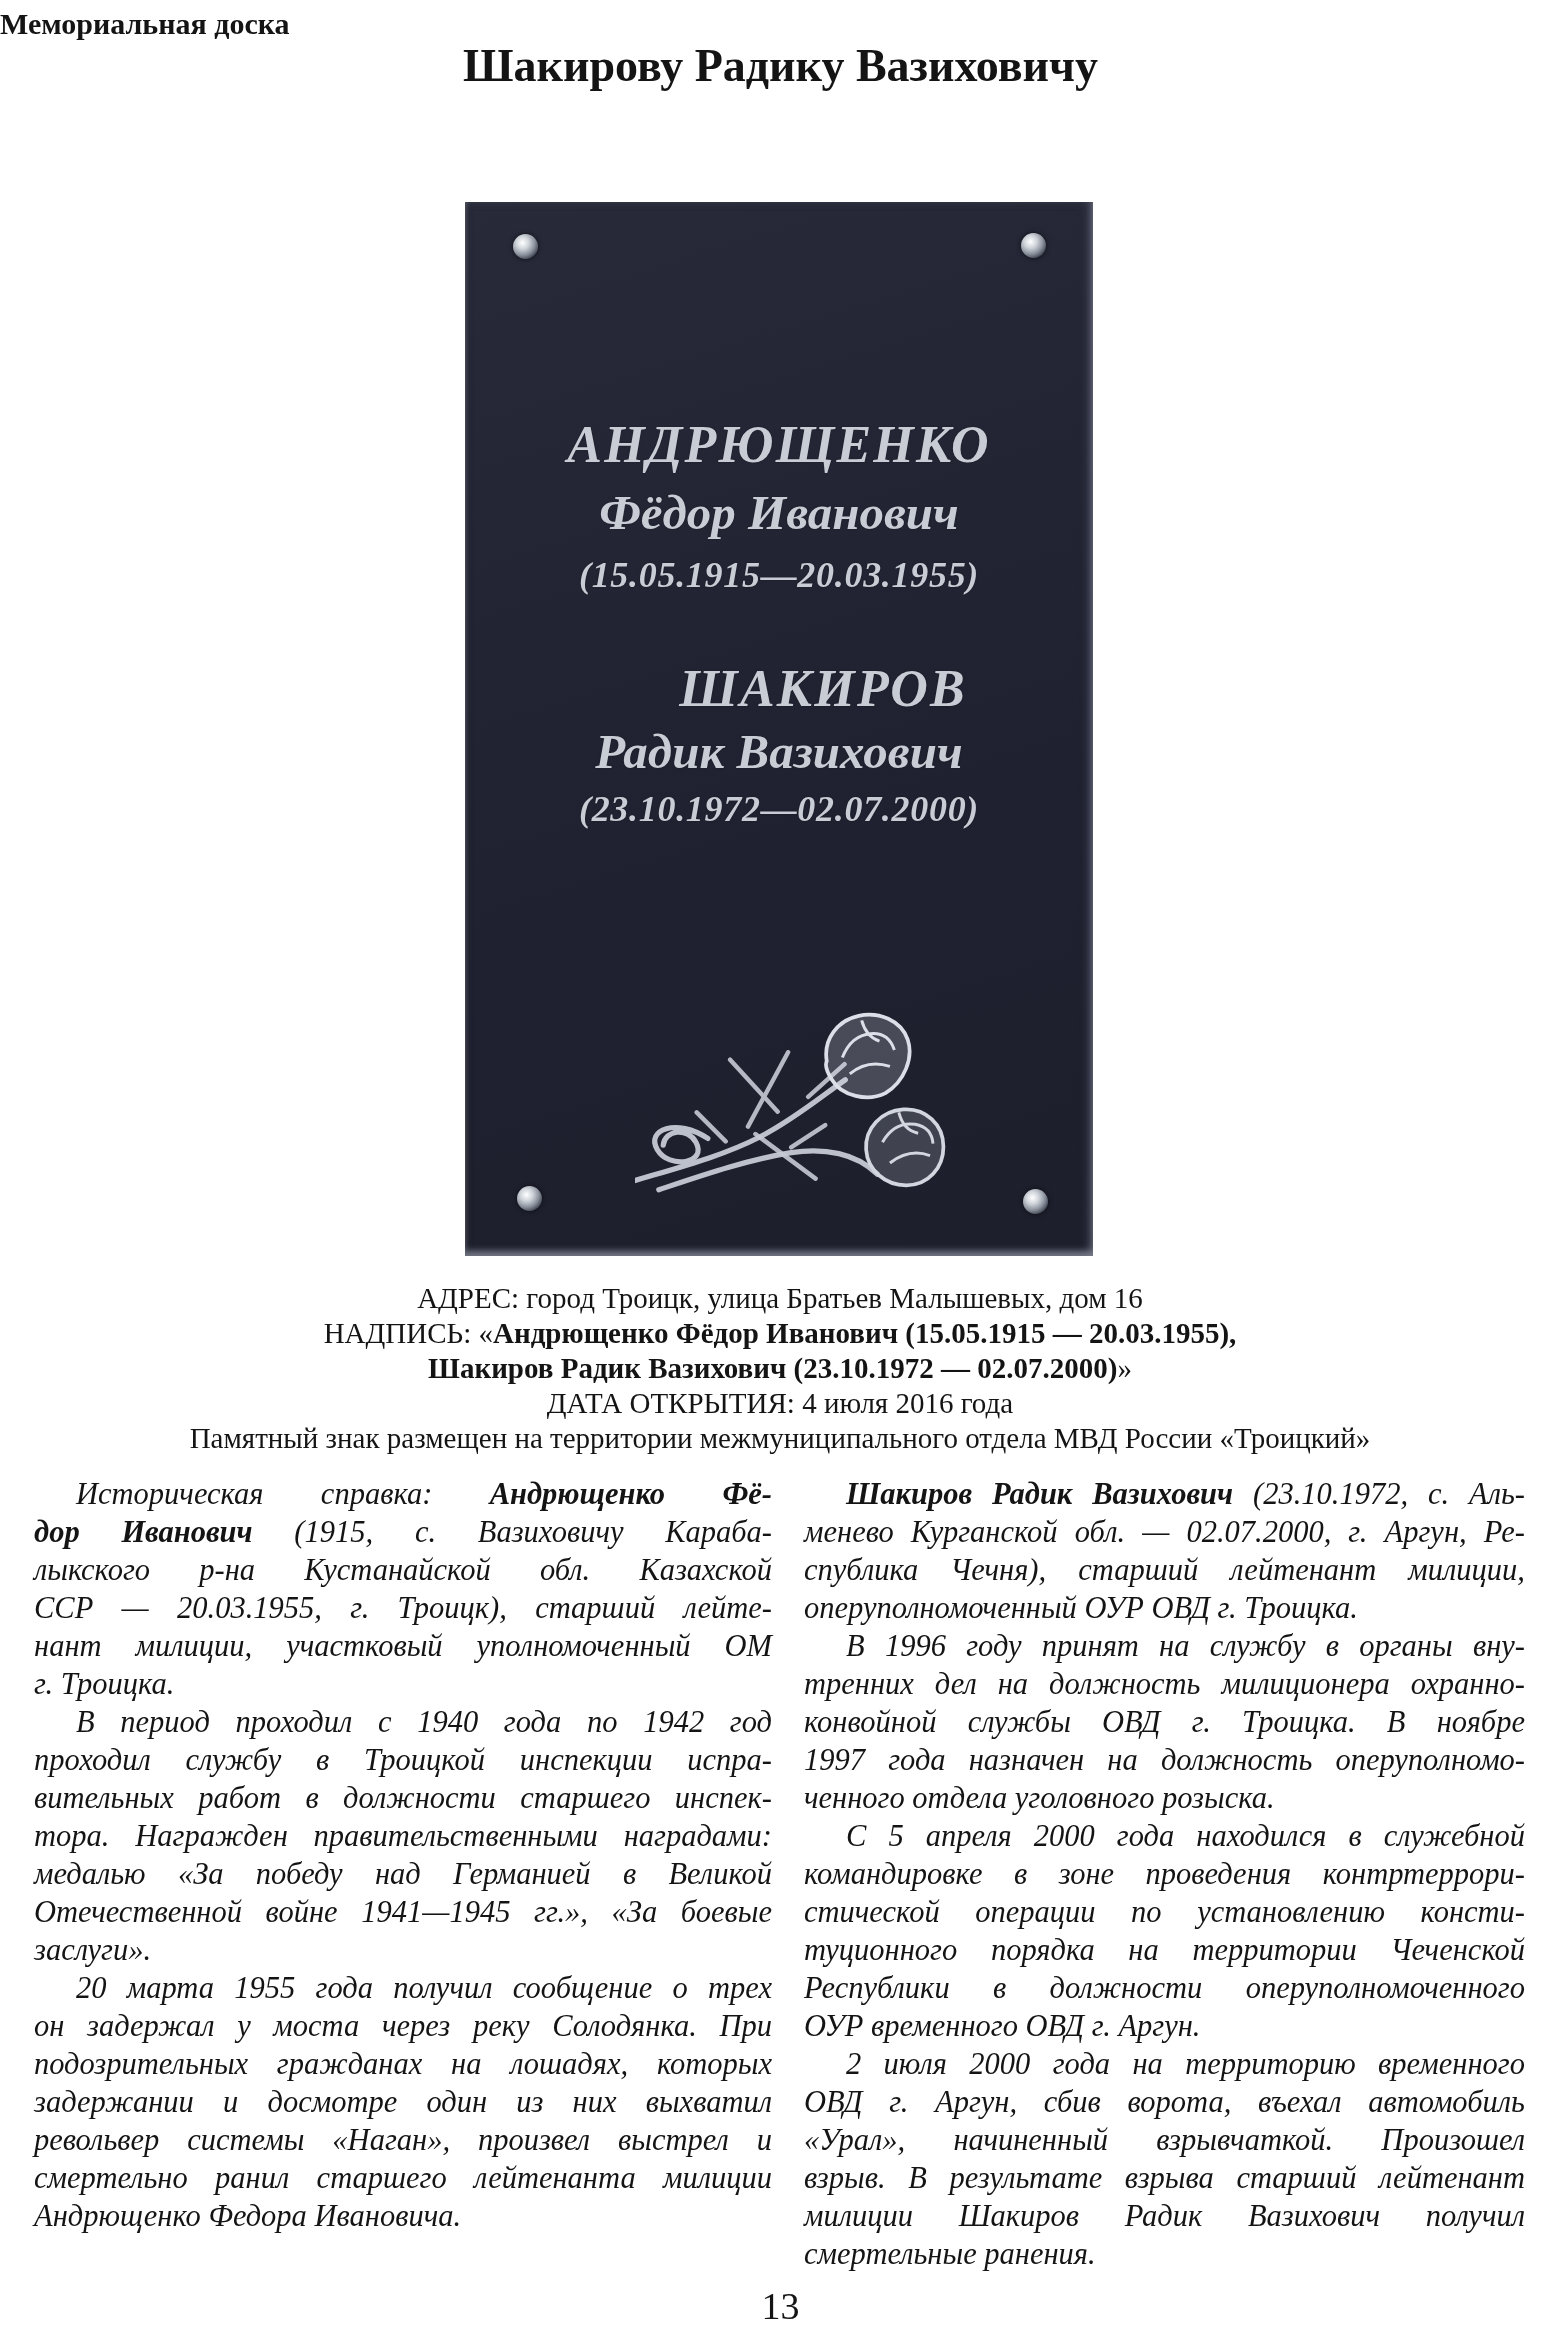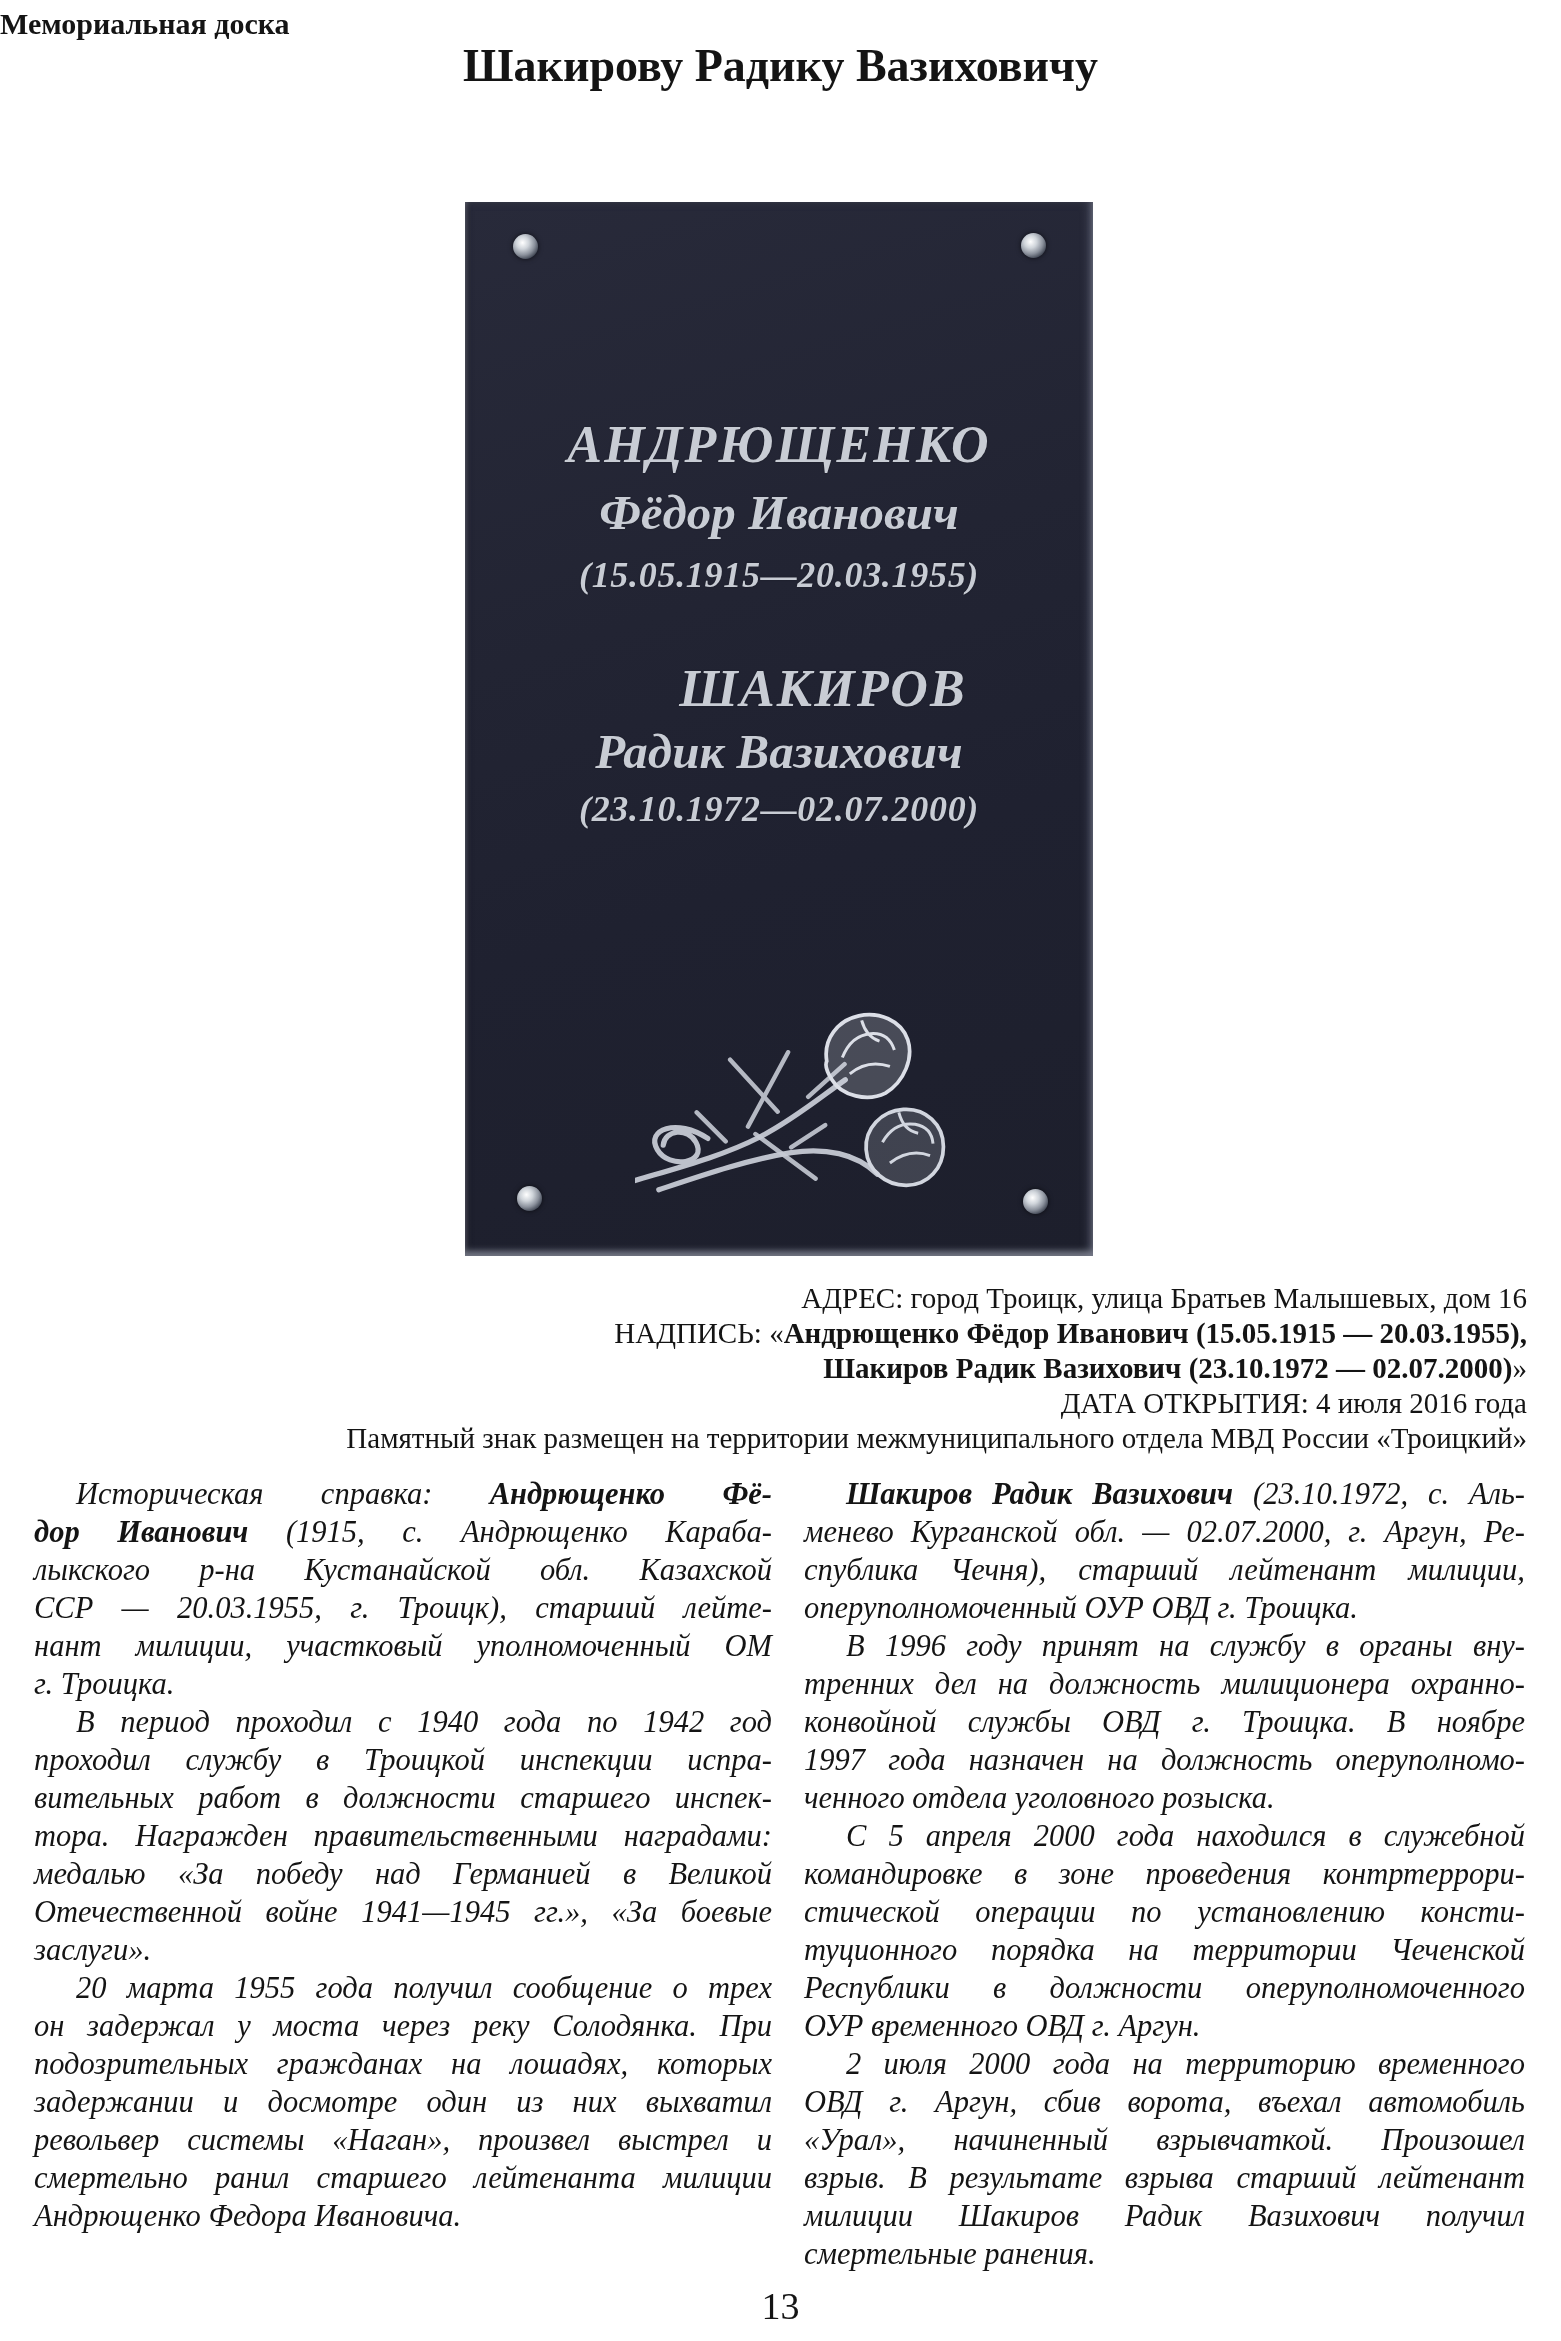--- a/index.html
+++ b/index.html
@@ -46,21 +46,21 @@
   #pl-name1  { top:214px; }
   #pl-patr1  { top:283px; }
   #pl-dates1 { top:352px; }
   #pl-name2  { top:458px;padding-left:44px; }
   #pl-patr2  { top:522px; }
   #pl-dates2 { top:586px; }
   .flower { position:absolute; left:170px; top:804px; width:327px; height:201px; }
   
   .caption {
     position:absolute; top:1281px; left:33px; width:1494px;
-    text-align:right; font-size:29px; line-height:35px;
+    text-align:center; font-size:29px; line-height:35px;
   }
   .caption b { font-weight:bold; }
   
   .bodycol {
     position:absolute; top:1475px;
     font-size:30.5px; line-height:38px;
   }
   #col-left  { left:34px;   width:738px; }
   #col-right { left:804px; width:721px; }
   .para { margin:0;font-style:italic; }
@@ -129,21 +129,21 @@
   <div>АДРЕС: город Троицк, улица Братьев Малышевых, дом 16</div>
   <div><span>НАДПИСЬ: «</span><b>Андрющенко Фёдор Иванович (15.05.1915 — 20.03.1955),</b></div>
   <div><b>Шакиров Радик Вазихович (23.10.1972 — 02.07.2000)</b><span>»</span></div>
   <div>ДАТА ОТКРЫТИЯ: 4 июля 2016 года</div>
   <div>Памятный знак размещен на территории межмуниципального отдела МВД России «Троицкий»</div>
 </div>
 
 <div id="col-left" class="bodycol">
     <div class="para">
       <div class="line pfirst"><span>Историческая справка: </span><b>Андрющенко Фё-</b></div>
-      <div class="line"><b>дор Иванович</b><span> (1915, с. Андрющенко Караба-</span></div>
+      <div class="line"><b>дор Иванович</b><span> (1915, с. Вазиховичу Караба-</span></div>
       <div class="line"><span>лыкского р-на Кустанайской обл. Казахской</span></div>
       <div class="line"><span>ССР — 20.03.1955, г. Троицк), старший лейте-</span></div>
       <div class="line"><span>нант милиции, участковый уполномоченный ОМ</span></div>
       <div class="line plast"><span>г. Троицка.</span></div>
     </div>
     <div class="para">
       <div class="line pfirst"><span>В период проходил с 1940 года по 1942 год</span></div>
       <div class="line"><span>проходил службу в Троицкой инспекции испра-</span></div>
       <div class="line"><span>вительных работ в должности старшего инспек-</span></div>
       <div class="line"><span>тора. Награжден правительственными наградами:</span></div>

